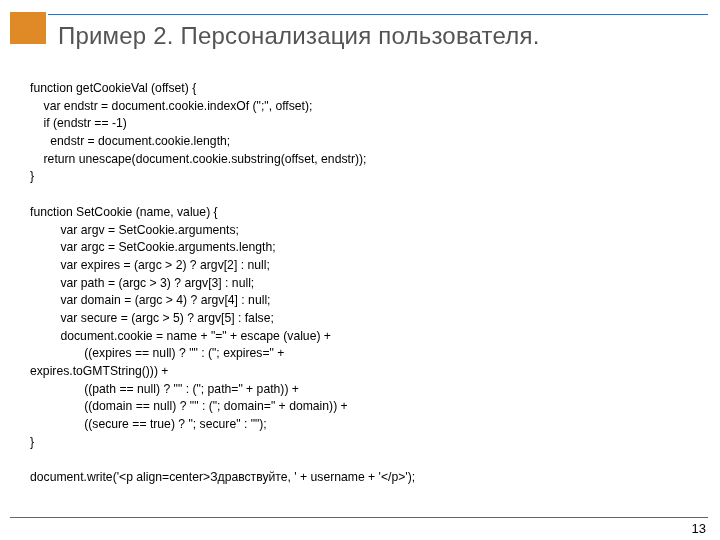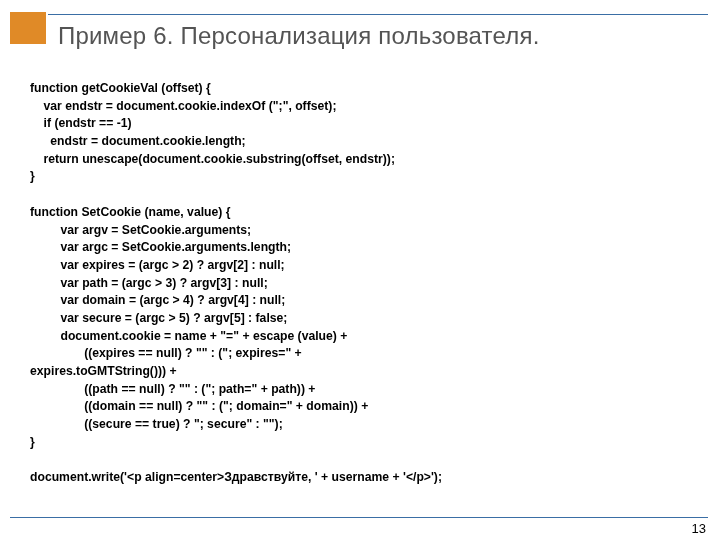--- a/index.html
+++ b/index.html
@@ -40,21 +40,20 @@
   .code-block {
     position: absolute;
     left: 30px;
     right: 20px;
     top: 80px;
     font-size: 12.2px;
     line-height: 1.45;
     color: #000;
     white-space: pre;
     font-family: Arial, Helvetica, sans-serif;
-    font-weight: bold;
   }
   .bottom-rule {
     position: absolute;
     left: 10px;
     right: 12px;
     bottom: 22px;
     height: 0;
     border-top: 1.5px solid #3a6ea5;
   }
   .page-num {
@@ -65,21 +64,21 @@
     color: #000;
     text-align: center;
   }
 </style>
 </head>
 <body>
 
 <div class="orange-block"></div>
 <div class="top-rule"></div>
 
-<div class="title">Пример 6. Персонализация пользователя.</div>
+<div class="title">Пример 2. Персонализация пользователя.</div>
 
 <div class="code-block">function getCookieVal (offset) {
     var endstr = document.cookie.indexOf (";", offset);
     if (endstr == -1)
       endstr = document.cookie.length;
     return unescape(document.cookie.substring(offset, endstr));
 }
 
 function SetCookie (name, value) {
          var argv = SetCookie.arguments;

